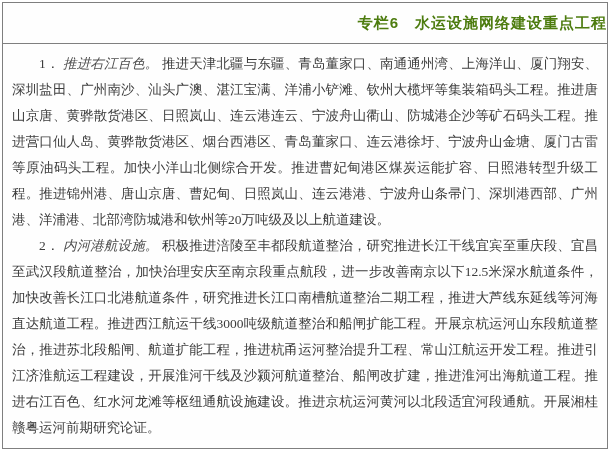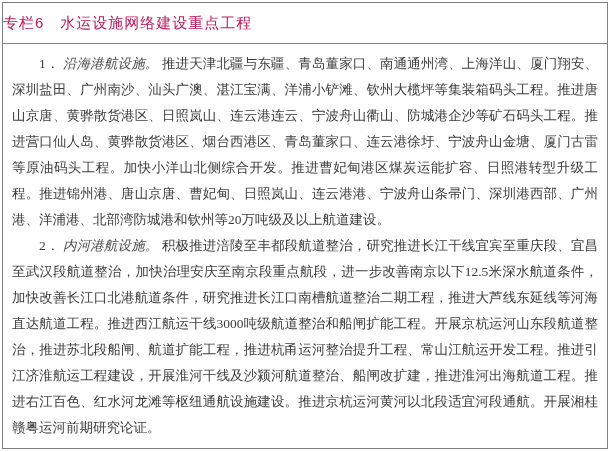--- a/index.html
+++ b/index.html
@@ -19,27 +19,27 @@
     left: 2px;
     top: 2px;
     right: 3px;
     bottom: 3px;
     border: 1px solid #7f7f7f;
     background: #fefefe;
     box-sizing: border-box;
   }
   .title-row {
     border-bottom: 1px solid #7f7f7f;
-    text-align: left;
+    text-align: right;
     padding: 11px 0 10px 0;
     font-family: "Liberation Sans", sans-serif;
-    font-weight: normal;
+    font-weight: bold;
     font-size: 15px;
     letter-spacing: 1px;
-    color: #be185d; 
+    color: #4d7c0f; 
   }
   .panel-body {
     padding: 7px 9px 12px 9px;
     font-family: "Liberation Serif", serif;
   }
   .panel-body p {
     margin: 0;
     text-align: justify;
     text-indent: 2em;
     font-size: 13.5px;
@@ -57,21 +57,21 @@
 <body>
 
 <div class="page">
   <div class="panel">
     <div class="title-row">
       <span>专栏6　水运设施网络建设重点工程</span>
     </div>
     <div class="panel-body">
       <p>
         <span class="para-num">1．</span>
-        <span class="para-lead">沿海港航设施。</span>
+        <span class="para-lead">推进右江百色。</span>
         <span class="para-text">推进天津北疆与东疆、青岛董家口、南通通州湾、上海洋山、厦门翔安、深圳盐田、广州南沙、汕头广澳、湛江宝满、洋浦小铲滩、钦州大榄坪等集装箱码头工程。推进唐山京唐、黄骅散货港区、日照岚山、连云港连云、宁波舟山衢山、防城港企沙等矿石码头工程。推进营口仙人岛、黄骅散货港区、烟台西港区、青岛董家口、连云港徐圩、宁波舟山金塘、厦门古雷等原油码头工程。加快小洋山北侧综合开发。推进曹妃甸港区煤炭运能扩容、日照港转型升级工程。推进锦州港、唐山京唐、曹妃甸、日照岚山、连云港港、宁波舟山条帚门、深圳港西部、广州港、洋浦港、北部湾防城港和钦州等20万吨级及以上航道建设。</span>
       </p>
       <p>
         <span class="para-num">2．</span>
         <span class="para-lead">内河港航设施。</span>
         <span class="para-text">积极推进涪陵至丰都段航道整治，研究推进长江干线宜宾至重庆段、宜昌至武汉段航道整治，加快治理安庆至南京段重点航段，进一步改善南京以下12.5米深水航道条件，加快改善长江口北港航道条件，研究推进长江口南槽航道整治二期工程，推进大芦线东延线等河海直达航道工程。推进西江航运干线3000吨级航道整治和船闸扩能工程。开展京杭运河山东段航道整治，推进苏北段船闸、航道扩能工程，推进杭甬运河整治提升工程、常山江航运开发工程。推进引江济淮航运工程建设，开展淮河干线及沙颍河航道整治、船闸改扩建，推进淮河出海航道工程。推进右江百色、红水河龙滩等枢纽通航设施建设。推进京杭运河黄河以北段适宜河段通航。开展湘桂赣粤运河前期研究论证。</span>
       </p>
     </div>
   </div>
 </div>

